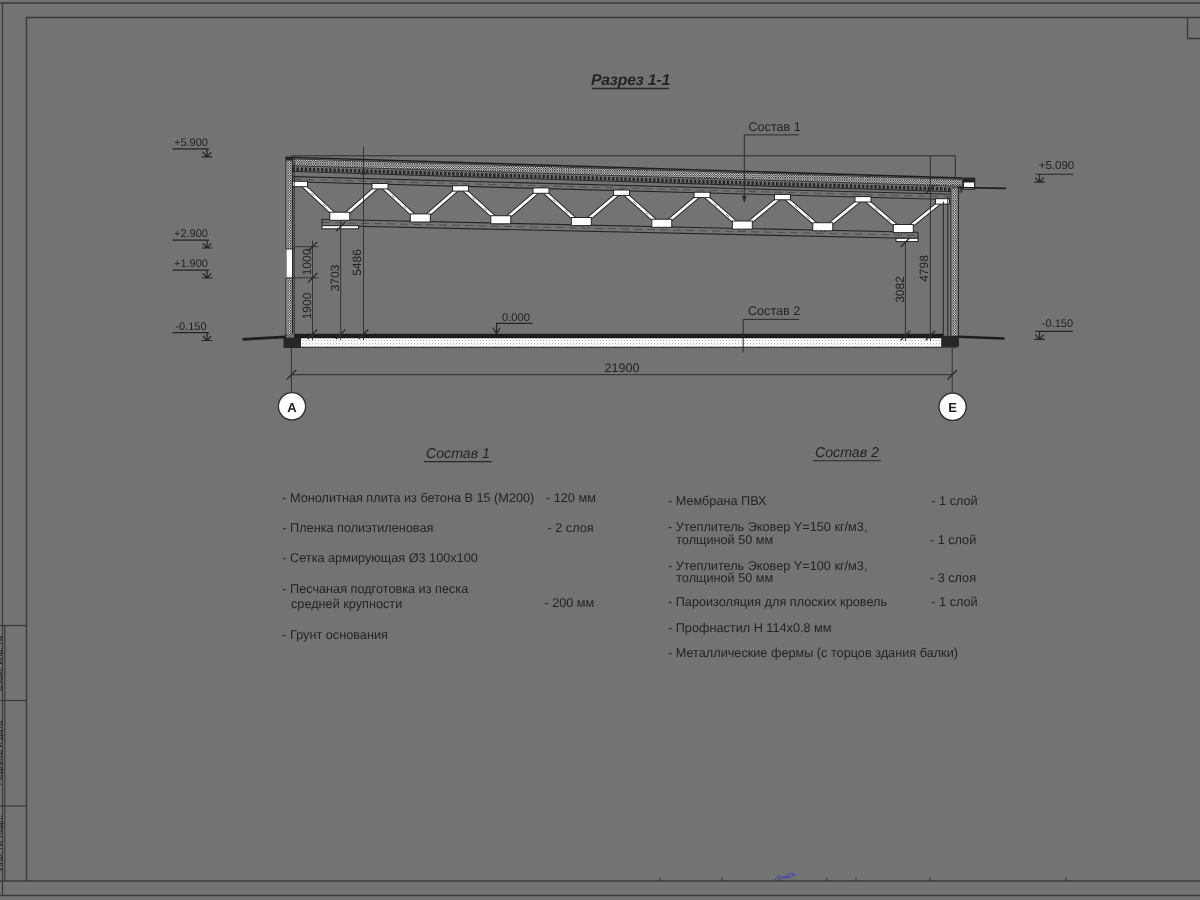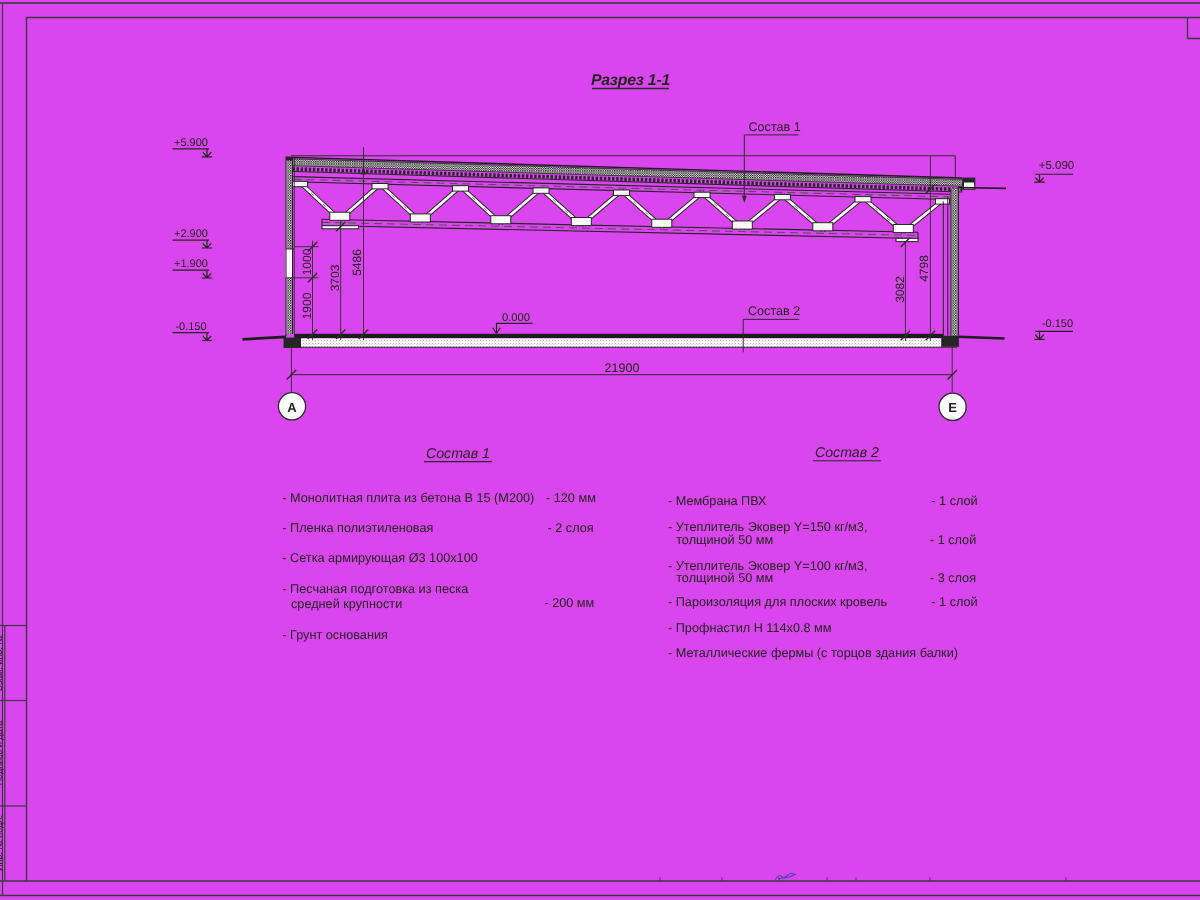--- a/index.html
+++ b/index.html
@@ -1,16 +1,16 @@
 <!DOCTYPE html>
 <html><head>
 <meta charset="utf-8">
 <style>
   html,body{margin:0;padding:0;background:#fff;}
-  #page{position:relative;width:1200px;height:900px;background:#d946ef;overflow:hidden;
+  #page{position:relative;width:1200px;height:900px;background:#737373;overflow:hidden;
         font-family:"Liberation Sans",sans-serif;color:#222;}
   svg text{font-family:"Liberation Sans",sans-serif;fill:#232323;-webkit-font-smoothing:antialiased;}
 </style>
 </head>
 <body>
 <div id="page">
 <svg width="1200" height="900" viewBox="0 0 1200 900" text-rendering="geometricPrecision">
 <defs>
   <pattern id="wallhatch" width="2.5" height="2.5" patternUnits="userSpaceOnUse">
     <rect width="2.5" height="2.5" fill="#f7f7f7"></rect>

